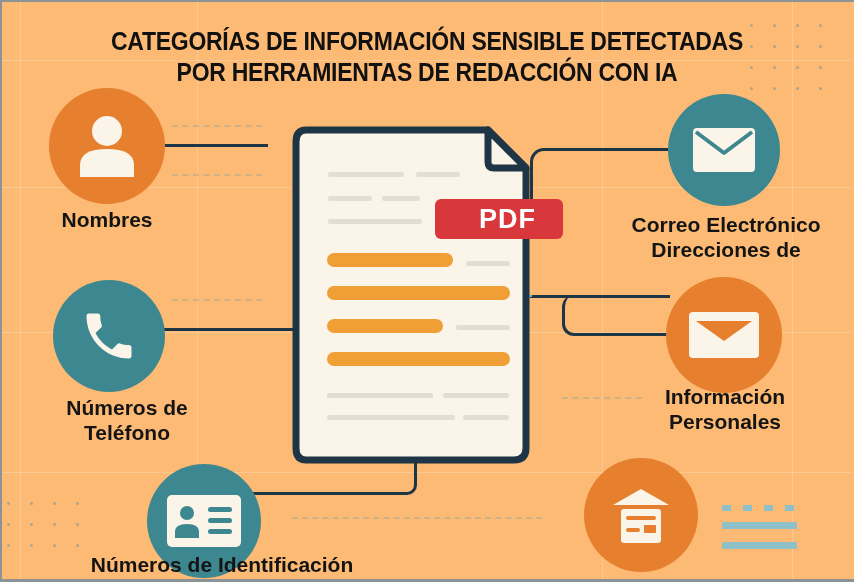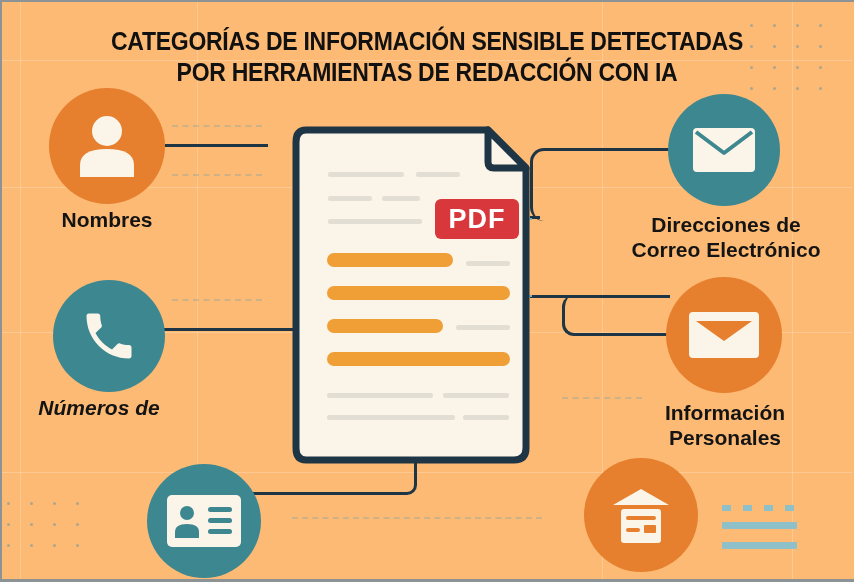--- a/index.html
+++ b/index.html
@@ -11,21 +11,21 @@
   .dots{position:absolute;display:grid;gap:18px 20px;}
   .dots span{width:3px;height:3px;border-radius:50%;background:rgba(110,150,160,0.55);display:block;}
   .title{position:absolute;left:0;top:24px;width:850px;text-align:center;font-weight:bold;font-size:25px;line-height:31px;color:#111;letter-spacing:-0.3px;transform:scaleX(0.92);}
   .title div{white-space:nowrap;}
   .node{position:absolute;border-radius:50%;display:flex;align-items:center;justify-content:center;}
   .orange{background:#e67f2e;}
   .teal{background:#3d8790;}
   .label{position:absolute;font-weight:bold;font-size:21px;line-height:25px;color:#141414;text-align:center;white-space:nowrap;}
   .line{position:absolute;background:#1e3545;}
   .doc{position:absolute;left:290px;top:124px;width:238px;height:338px;}
-  .pdf{position:absolute;left:433px;top:197px;width:84px;height:40px;background:#d8383b;border-radius:6px;color:#fff;font-weight:bold;font-size:27px;line-height:40px;text-align:center;letter-spacing:1px;}
+  .pdf{position:absolute;left:433px;top:197px;width:84px;height:40px;background:#d8383b;border-radius:6px;color:#fff;font-weight:bold;font-size:27px;line-height:40px;letter-spacing:1px;padding-left:44px;}
   .bar{position:absolute;height:14px;border-radius:7px;background:#ef9f35;}
   .gline{position:absolute;height:5px;background:#e2ded4;border-radius:2px;}
   .deco-line{position:absolute;height:7px;background:#8ec0c9;border-radius:1px;}
   .deco-sq{position:absolute;width:9px;height:6px;background:#8ec0c9;}
 </style>
 </head>
 <body>
 
 <div class="canvas">
 
@@ -121,53 +121,57 @@
   </div>
   <div class="label" style="left:20px;top:205px;width:170px;">
     <div>Nombres</div>
   </div>
 
   <div class="node teal" style="left:51px;top:278px;width:112px;height:112px;">
     <svg width="60" height="60" viewBox="0 0 24 24">
       <path d="M6.6 10.8c1.4 2.8 3.8 5.1 6.6 6.6l2.2-2.2c.3-.3.7-.4 1-.2 1.1.4 2.3.6 3.6.6.6 0 1 .4 1 1V20c0 .6-.4 1-1 1C10.6 21 3 13.4 3 4c0-.6.4-1 1-1h3.5c.6 0 1 .4 1 1 0 1.3.2 2.5.6 3.6.1.3 0 .7-.2 1L6.6 10.8z" fill="#fbf4e8"></path>
     </svg>
   </div>
-  <div class="label" style="left:8px;top:393px;width:178px;font-style:italic;">
+  <div class="label" style="left:36px;top:393px;width:178px;">
     <div>Números de</div>
+    <div>Teléfono</div>
   </div>
 
   <div class="node teal" style="left:145px;top:462px;width:114px;height:114px;">
     <svg width="76" height="54" viewBox="0 0 76 54">
       <rect x="1" y="1" width="74" height="52" rx="5" fill="#fbf4e8"></rect>
       <circle cx="21" cy="19" r="7" fill="#3d8790"></circle>
       <path d="M9 44 V38 Q9 30 21 30 Q33 30 33 38 V44 Z" fill="#3d8790"></path>
       <rect x="42" y="13" width="24" height="5" rx="2.5" fill="#3d8790"></rect>
       <rect x="42" y="24" width="24" height="5" rx="2.5" fill="#3d8790"></rect>
       <rect x="42" y="35" width="24" height="5" rx="2.5" fill="#3d8790"></rect>
     </svg>
   </div>
+  <div class="label" style="left:60px;top:550px;width:320px;">
+    <div>Números de Identificación</div>
+  </div>
 
   <div class="node teal" style="left:666px;top:92px;width:112px;height:112px;">
     <svg width="64" height="46" viewBox="0 0 64 46">
       <rect x="1" y="1" width="62" height="44" rx="4" fill="#fbf4e8"></rect>
       <path d="M4 5 L32 26 L60 5" fill="none" stroke="#3d8790" stroke-width="4" stroke-linejoin="round"></path>
     </svg>
   </div>
   <div class="label" style="left:610px;top:210px;width:228px;">
+    <div>Correo Electrónico</div>
     <div>Direcciones de</div>
-    <div>Correo Electrónico</div>
   </div>
 
   <div class="node orange" style="left:664px;top:275px;width:116px;height:116px;">
     <svg width="72" height="48" viewBox="0 0 72 48">
       <rect x="1" y="1" width="70" height="46" rx="4" fill="#fbf4e8"></rect>
       <path d="M8 10 L36 30 L64 10 Z" fill="#e67f2e"></path>
     </svg>
   </div>
-  <div class="label" style="left:628px;top:398px;width:190px;">
+  <div class="label" style="left:628px;top:382px;width:190px;">
     <div>Información</div>
     <div>Personales</div>
   </div>
 
   <div class="node orange" style="left:582px;top:456px;width:114px;height:114px;">
     <svg width="60" height="60" viewBox="0 0 60 60">
       <path d="M2 20 L30 4 L58 20 Z" fill="#fbf4e8"></path>
       <rect x="10" y="24" width="40" height="34" rx="3" fill="#fbf4e8"></rect>
       <rect x="15" y="31" width="30" height="4" rx="2" fill="#e67f2e"></rect>
       <rect x="15" y="43" width="14" height="4" rx="2" fill="#e67f2e"></rect>

